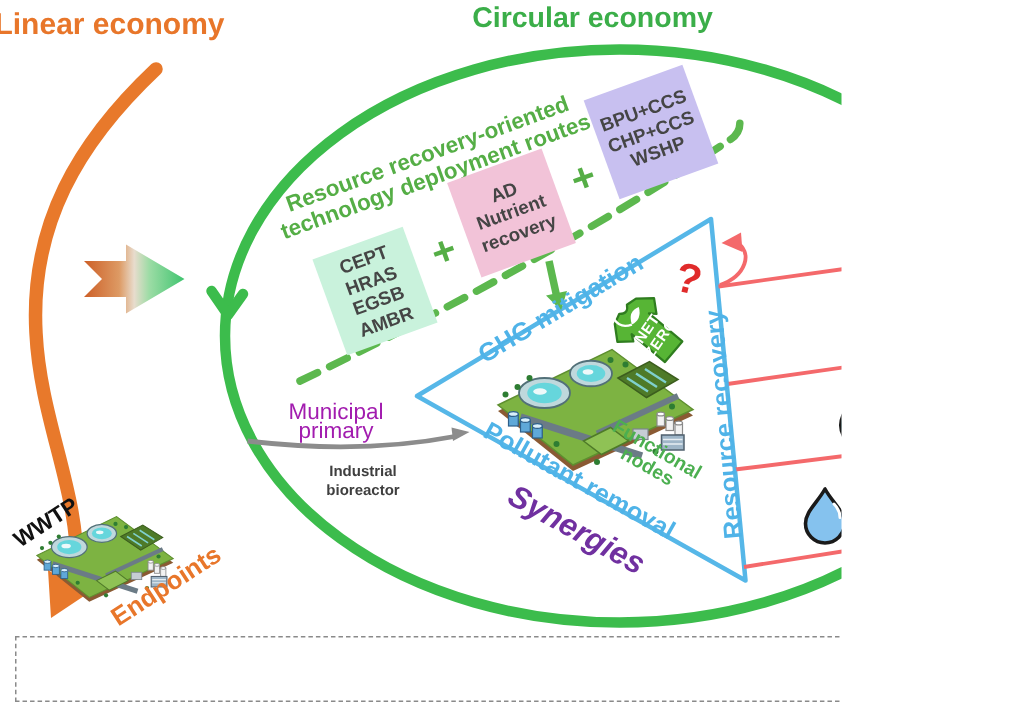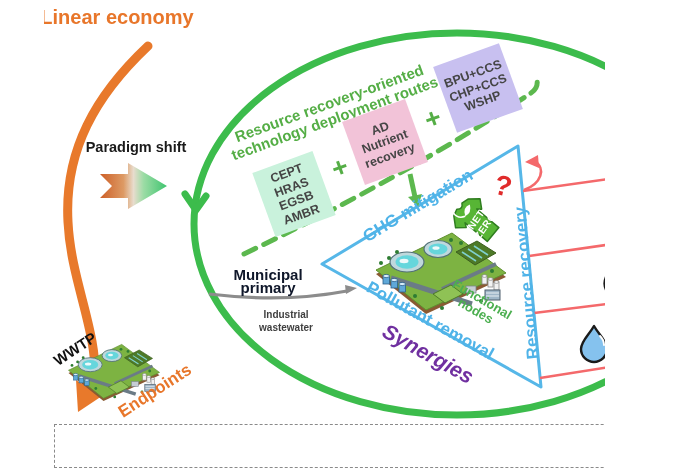--- a/index.html
+++ b/index.html
@@ -1,17 +1,17 @@
 <!DOCTYPE html>
 <html><head>
 <meta charset="utf-8">
 <style>
   html,body{margin:0;padding:0;background:#fff;}
   #stage{position:relative;width:561px;height:472px;background:#fff;overflow:hidden;
-         font-family:"Liberation Sans",sans-serif;margin-left:44px;}
+         font-family:"Liberation Sans",sans-serif;}
   #diagram-svg{position:absolute;left:0;top:0;}
   .lbl{position:absolute;transform:translate(-50%,-50%);white-space:nowrap;text-align:center;line-height:1.05;}
   .lbl span{display:block;}
   .rotbox{position:absolute;transform:translate(-50%,-50%) rotate(-20deg);display:flex;align-items:center;justify-content:center;text-align:center;font-weight:700;color:#454545;font-size:12.5px;line-height:14.5px;}
   .plus{position:absolute;transform:translate(-50%,-50%) rotate(-20deg);font-size:27px;font-weight:800;color:#55ae46;}
   .edge-lbl{font-weight:700;color:#4fb3e8;font-size:17px;}
   #footnote{position:absolute;left:10px;top:424px;width:665px;height:44px;border:1.5px dashed #8a8a8a;
             padding:1px 6px;box-sizing:border-box;font-size:12.5px;line-height:14.6px;color:#111;white-space:nowrap;}
 </style>
 </head>
@@ -150,22 +150,22 @@
   </g>
 
   <g>
     <path d="M 550,326 c -5,9 -13,15 -13,23 a 13,13 0 0 0 26,0 c 0,-8 -8,-14 -13,-23 z" fill="#85c2ee" stroke="#1a1a1a" stroke-width="2.4" stroke-linejoin="round"></path>
     <path d="M 556,336 q 4,4 4,9" stroke="#ffffff" stroke-width="2" stroke-linecap="round" fill="none"></path>
   </g>
 </svg>
 
 <div class="lbl" style="left:73px;top:17px;font-size:20px;font-weight:800;color:#e8762a;">Linear economy</div>
 
-
-<div class="lbl" style="left:92px;top:148px;font-size:14.5px;font-weight:700;color:#1a1a1a;">Paradigm shift</div>
+<div class="lbl" style="left:395px;top:13px;font-size:19px;font-weight:800;color:#3bae49;">Circular economy</div>
+
 
 <div class="lbl" style="left:288px;top:111px;transform:translate(-50%,-50%) rotate(-20deg);font-size:15px;font-weight:700;color:#55ae46;line-height:16px;">
   <span>Resource recovery-oriented</span>
   <span>technology deployment routes</span>
 </div>
 
 <div class="rotbox" style="left:250px;top:194px;width:64px;height:68px;background:#c9f2dc;">
   <div>
     <span>CEPT</span>
     <span>HRAS</span>
@@ -207,28 +207,28 @@
   <span>nodes</span>
 </div>
 
 <div class="lbl" style="left:459px;top:186px;transform:translate(-50%,-50%) rotate(14deg);font-size:28px;font-weight:800;color:#e02b2b;">?</div>
 
 <div class="lbl" style="left:437px;top:223px;transform:translate(-50%,-50%) rotate(-55deg);font-size:10px;font-weight:800;color:#fff;letter-spacing:0.4px;line-height:10.5px;">
   <span>NET</span>
   <span>ZERO</span>
 </div>
 
-<div class="lbl" style="left:224px;top:281px;font-size:15px;font-weight:700;color:#0f172a;line-height:13px;">
+<div class="lbl" style="left:224px;top:281px;font-size:15px;font-weight:400;color:#a21caf;line-height:13px;">
   <span>Municipal</span>
   <span>primary</span>
 </div>
 
 <div class="lbl" style="left:242px;top:321px;font-size:10px;font-weight:700;color:#3f3f3f;line-height:13px;">
   <span>Industrial</span>
-  <span>wastewater</span>
+  <span>bioreactor</span>
 </div>
 
 <div class="lbl" style="left:31px;top:349px;transform:translate(-50%,-50%) rotate(-33deg);font-size:15px;font-weight:800;color:#111;">WWTP</div>
 
 <div class="lbl" style="left:111px;top:391px;transform:translate(-50%,-50%) rotate(-33deg);font-size:17px;font-weight:700;color:#e8762a;">Endpoints</div>
 
 <div id="footnote">
 </div>
 
 </div>

